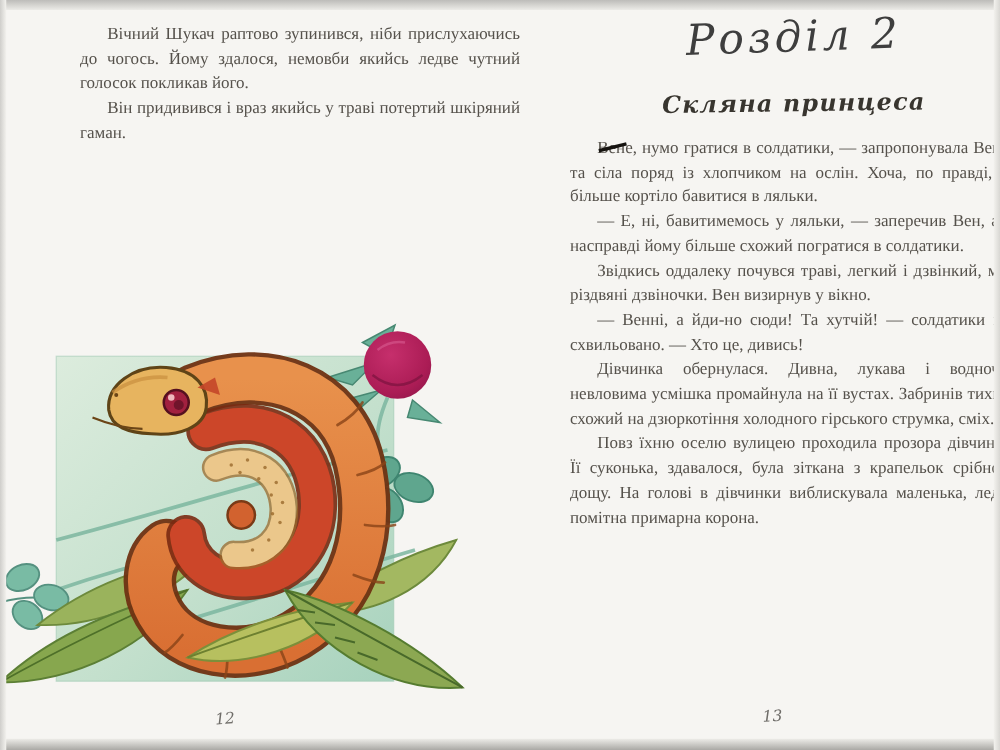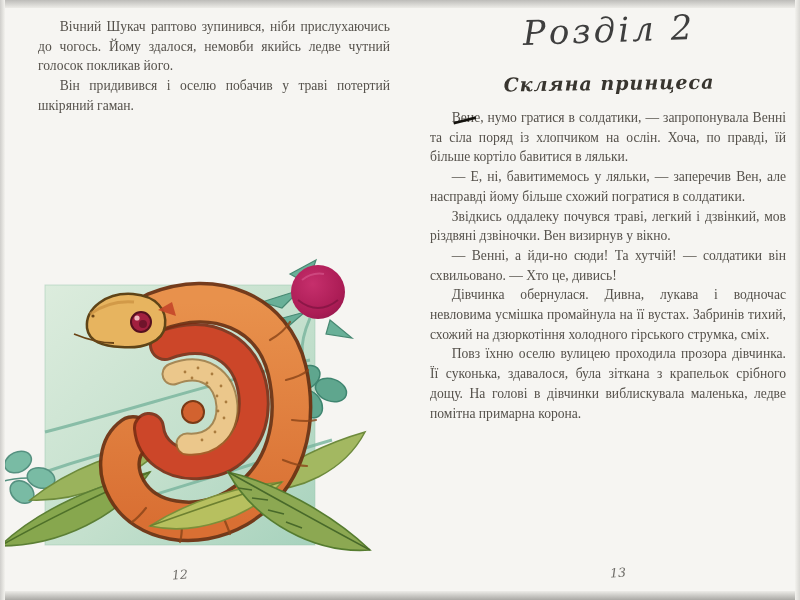--- a/index.html
+++ b/index.html
@@ -7,21 +7,21 @@
   .spread{position:absolute;inset:0;background:#f6f5f2;}
   
   .edge-top{position:absolute;left:0;top:0;width:800px;height:8px;
     background:linear-gradient(#bdbcb9,#ecebe7);}
   .edge-bottom{position:absolute;left:0;bottom:0;width:800px;height:9px;
     background:linear-gradient(#edece8,#aaa9a5);}
   .edge-left{position:absolute;left:0;top:0;width:5px;height:600px;
     background:linear-gradient(90deg,#cfcecb,#f3f2ee);}
   .edge-right{position:absolute;right:0;top:0;width:5px;height:600px;
     background:linear-gradient(270deg,#d8d7d3,#f3f2ee);}
-  .page{position:absolute;top:0;height:460px;}
+  .page{position:absolute;top:0;height:460px;margin-left:26px;}
   .page-left{left:38px;width:354px;}
   .page-right{left:430px;width:358px;}
   .body-text{color:#55514b;font-size:13.6px;line-height:1.45;text-align:justify;}
   .body-text p{margin:0;text-indent:1.6em;}
   .left-text{position:absolute;top:17px;left:0;width:352px;}
   .right-text{position:absolute;top:108px;left:0;width:356px;}
   .chapter-heading{position:absolute;top:10px;left:0;width:100%;text-align:center;
     font-style:italic;font-size:34px;letter-spacing:3px;color:#3e3e3e;
     transform:rotate(-2deg);font-family:"DejaVu Serif",serif;}
   .chapter-subtitle{position:absolute;top:72px;left:0;width:100%;text-align:center;
@@ -39,21 +39,21 @@
   .illustration svg{display:block;}
 </style>
 </head>
 <body>
 
 <div class="spread">
 
   <div class="page page-left">
     <div class="left-text body-text">
       <p>Вічний Шукач раптово зупинився, ніби прислухаючись до чогось. Йому здалося, немовби якийсь ледве чутний голосок покликав його.</p>
-      <p>Він придивився і оселю побачив у траві потертий шкіряний гаман.</p>
+      <p>Він придивився і враз якийсь у траві потертий шкіряний гаман.</p>
     </div>
   </div>
 
   <div class="illustration">
     <svg width="375" height="305" viewBox="0 0 375 305">
       <defs>
         <linearGradient id="panel" x1="0" y1="0" x2="1" y2="1">
           <stop offset="0" stop-color="#dcecdd"></stop>
           <stop offset="0.55" stop-color="#c4e0cd"></stop>
           <stop offset="1" stop-color="#a7d2bd"></stop>

